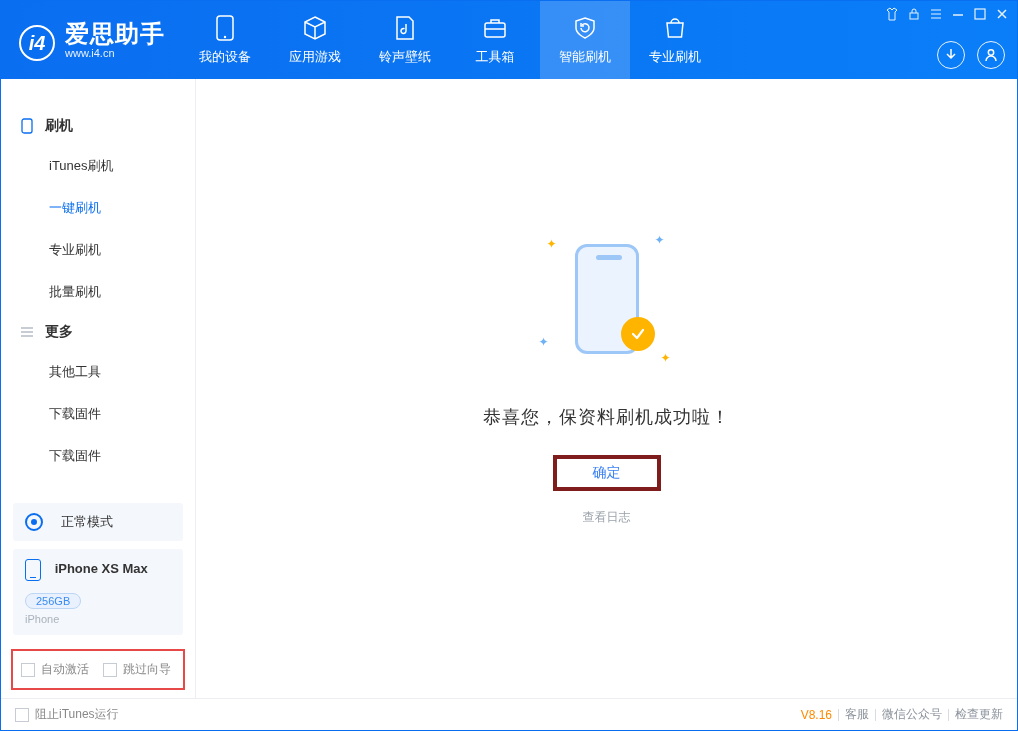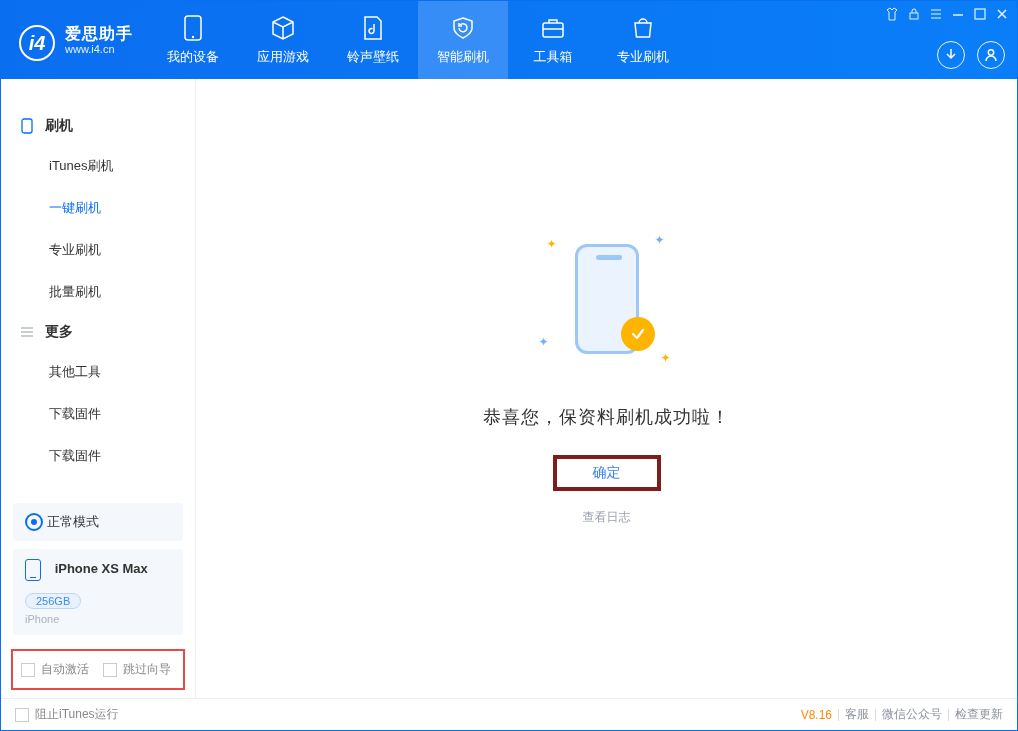--- a/index.html
+++ b/index.html
@@ -4,21 +4,21 @@
 <style>
 * { margin: 0; padding: 0; box-sizing: border-box; font-family: "Microsoft YaHei", Arial, sans-serif; }
 body { background: #fff; }
 .app { width: 1018px; height: 731px; border: 1px solid #0a6ef0; display: flex; flex-direction: column; background: #fff; }
 
 
 .header { height: 78px; background: linear-gradient(to right, #0a6ef0, #0a7ef8); display: flex; align-items: stretch; color: #fff; position: relative; }
 .logo-area { display: flex; align-items: center; padding: 0 15px 0 18px; }
 .logo-icon { width: 36px; height: 36px; border: 2px solid #fff; border-radius: 50%; display: flex; align-items: center; justify-content: center; font-weight: 900; font-size: 20px; font-style: italic; margin-right: 10px; margin-top: 6px; }
 .logo-text { display: flex; flex-direction: column; line-height: 1.1; }
-.logo-title { font-size: 16px; font-weight: 700; letter-spacing: 1px; }
+.logo-title { font-size: 24px; font-weight: 700; letter-spacing: 1px; }
 .logo-sub { font-size: 11px; opacity: 0.9; }
 
 .nav { display: flex; }
 .nav-item { width: 90px; display: flex; flex-direction: column; align-items: center; justify-content: center; gap: 6px; font-size: 13px; cursor: pointer; }
 .nav-item.active { background: rgba(255,255,255,0.18); }
 .nav-icon-box { width: 28px; height: 28px; display: flex; align-items: center; justify-content: center; }
 
 .header-right { position: absolute; right: 8px; top: 6px; display: flex; gap: 8px; align-items: center; }
 .win-mini { width: 14px; height: 14px; color: #fff; opacity: 0.9; cursor: pointer; display:flex; align-items:center; justify-content:center; }
 .header-circles { position: absolute; right: 12px; bottom: 10px; display: flex; gap: 12px; }
@@ -27,21 +27,21 @@
 
 .body { flex: 1; display: flex; min-height: 0; }
 .sidebar { width: 195px; border-right: 1px solid #eceef2; display: flex; flex-direction: column; }
 .side-scroll { flex: 1; padding-top: 28px; }
 .side-group-h { display: flex; align-items: center; gap: 10px; padding: 10px 18px; font-size: 14px; color: #333; font-weight: 600; }
 .side-group-icon { width: 16px; height: 16px; display:flex; align-items:center; justify-content:center; }
 .side-item { padding: 12px 10px 12px 48px; font-size: 13px; color: #333; cursor: pointer; }
 .side-item.active { color: #0a6ef0; }
 
 .device-box { margin: 0 12px 8px 12px; background: #f4f7fb; border-radius: 3px; padding: 10px 12px; font-size: 13px; color: #333; }
-.device-box.mode { display:flex; align-items:flex-start; gap:4px; }
+.device-box.mode { display:flex; align-items:flex-start; gap:18px; }
 .mode-dot { width:18px; height:18px; border:2px solid #0a6ef0; border-radius:50%; position:relative; }
 .mode-dot::after { content:""; width:6px; height:6px; background:#0a6ef0; border-radius:50%; position:absolute; top:4px; left:4px; }
 .device-name { font-weight: 700; color:#333; }
 .device-cap { display:inline-block; margin-top:12px; padding:1px 10px; border:1px solid #bcd6f6; color:#3b8cf0; border-radius:10px; font-size:11px; background:#e8f1fd; }
 .device-type { margin-top:4px; color:#aab2bd; font-size:11px; }
 .phone-ico { width:16px; height:22px; border:1.5px solid #0a6ef0; border-radius:3px; display:inline-block; vertical-align:middle; margin-right:10px; position:relative; }
 .phone-ico::after { content:""; width:6px; height:1.5px; background:#0a6ef0; position:absolute; bottom:2px; left:4px; }
 
 .highlight-row { border: 2px solid #e74848; margin: 6px 10px 8px 10px; padding: 10px 8px; display:flex; align-items:center; gap:14px; }
 .chk { width:14px; height:14px; border:1px solid #c7ccd4; display:inline-block; vertical-align:middle; margin-right:6px; }
@@ -100,39 +100,39 @@
       </div>
       <div class="nav-item">
         <span class="nav-icon-box">
             <svg width="22" height="26" viewBox="0 0 22 26">
               <path d="M3 2 H15 L19 6 V24 H3 Z" fill="none" stroke="#fff" stroke-width="1.5"></path>
               <path d="M12 9 v7 a2.5 2.5 0 1 1 -1.5 -2.3" fill="none" stroke="#fff" stroke-width="1.5"></path>
             </svg>
           </span>
         <span>铃声壁纸</span>
       </div>
+      <div class="nav-item">
+        <span class="nav-icon-box">
+            <svg width="26" height="22" viewBox="0 0 26 22">
+              <rect x="3" y="6" width="20" height="14" rx="2" fill="none" stroke="#fff" stroke-width="1.5"></rect>
+              <path d="M9 6 V3 H17 V6" fill="none" stroke="#fff" stroke-width="1.5"></path>
+              <path d="M3 12 H23" stroke="#fff" stroke-width="1.5"></path>
+            </svg>
+          </span>
+        <span>工具箱</span>
+      </div>
       <div class="nav-item active">
         <span class="nav-icon-box">
             <svg width="26" height="26" viewBox="0 0 26 26">
               <path d="M13 3 L22 6 V13 C22 19 13 23 13 23 C13 23 4 19 4 13 V6 Z" fill="none" stroke="#fff" stroke-width="1.5"></path>
               <path d="M9 13 a4 4 0 1 0 1-3" fill="none" stroke="#fff" stroke-width="1.5"></path>
               <path d="M9 8 v3 h3" fill="none" stroke="#fff" stroke-width="1.5"></path>
             </svg>
           </span>
         <span>智能刷机</span>
-      </div>
-      <div class="nav-item">
-        <span class="nav-icon-box">
-            <svg width="26" height="22" viewBox="0 0 26 22">
-              <rect x="3" y="6" width="20" height="14" rx="2" fill="none" stroke="#fff" stroke-width="1.5"></rect>
-              <path d="M9 6 V3 H17 V6" fill="none" stroke="#fff" stroke-width="1.5"></path>
-              <path d="M3 12 H23" stroke="#fff" stroke-width="1.5"></path>
-            </svg>
-          </span>
-        <span>工具箱</span>
       </div>
       <div class="nav-item">
         <span class="nav-icon-box">
             <svg width="24" height="24" viewBox="0 0 24 24">
               <path d="M4 7 H20 L18.5 21 H5.5 Z" fill="none" stroke="#fff" stroke-width="1.5"></path>
               <path d="M8 7 a4 4 0 0 1 8 0" fill="none" stroke="#fff" stroke-width="1.5"></path>
             </svg>
           </span>
         <span>专业刷机</span>
       </div>

